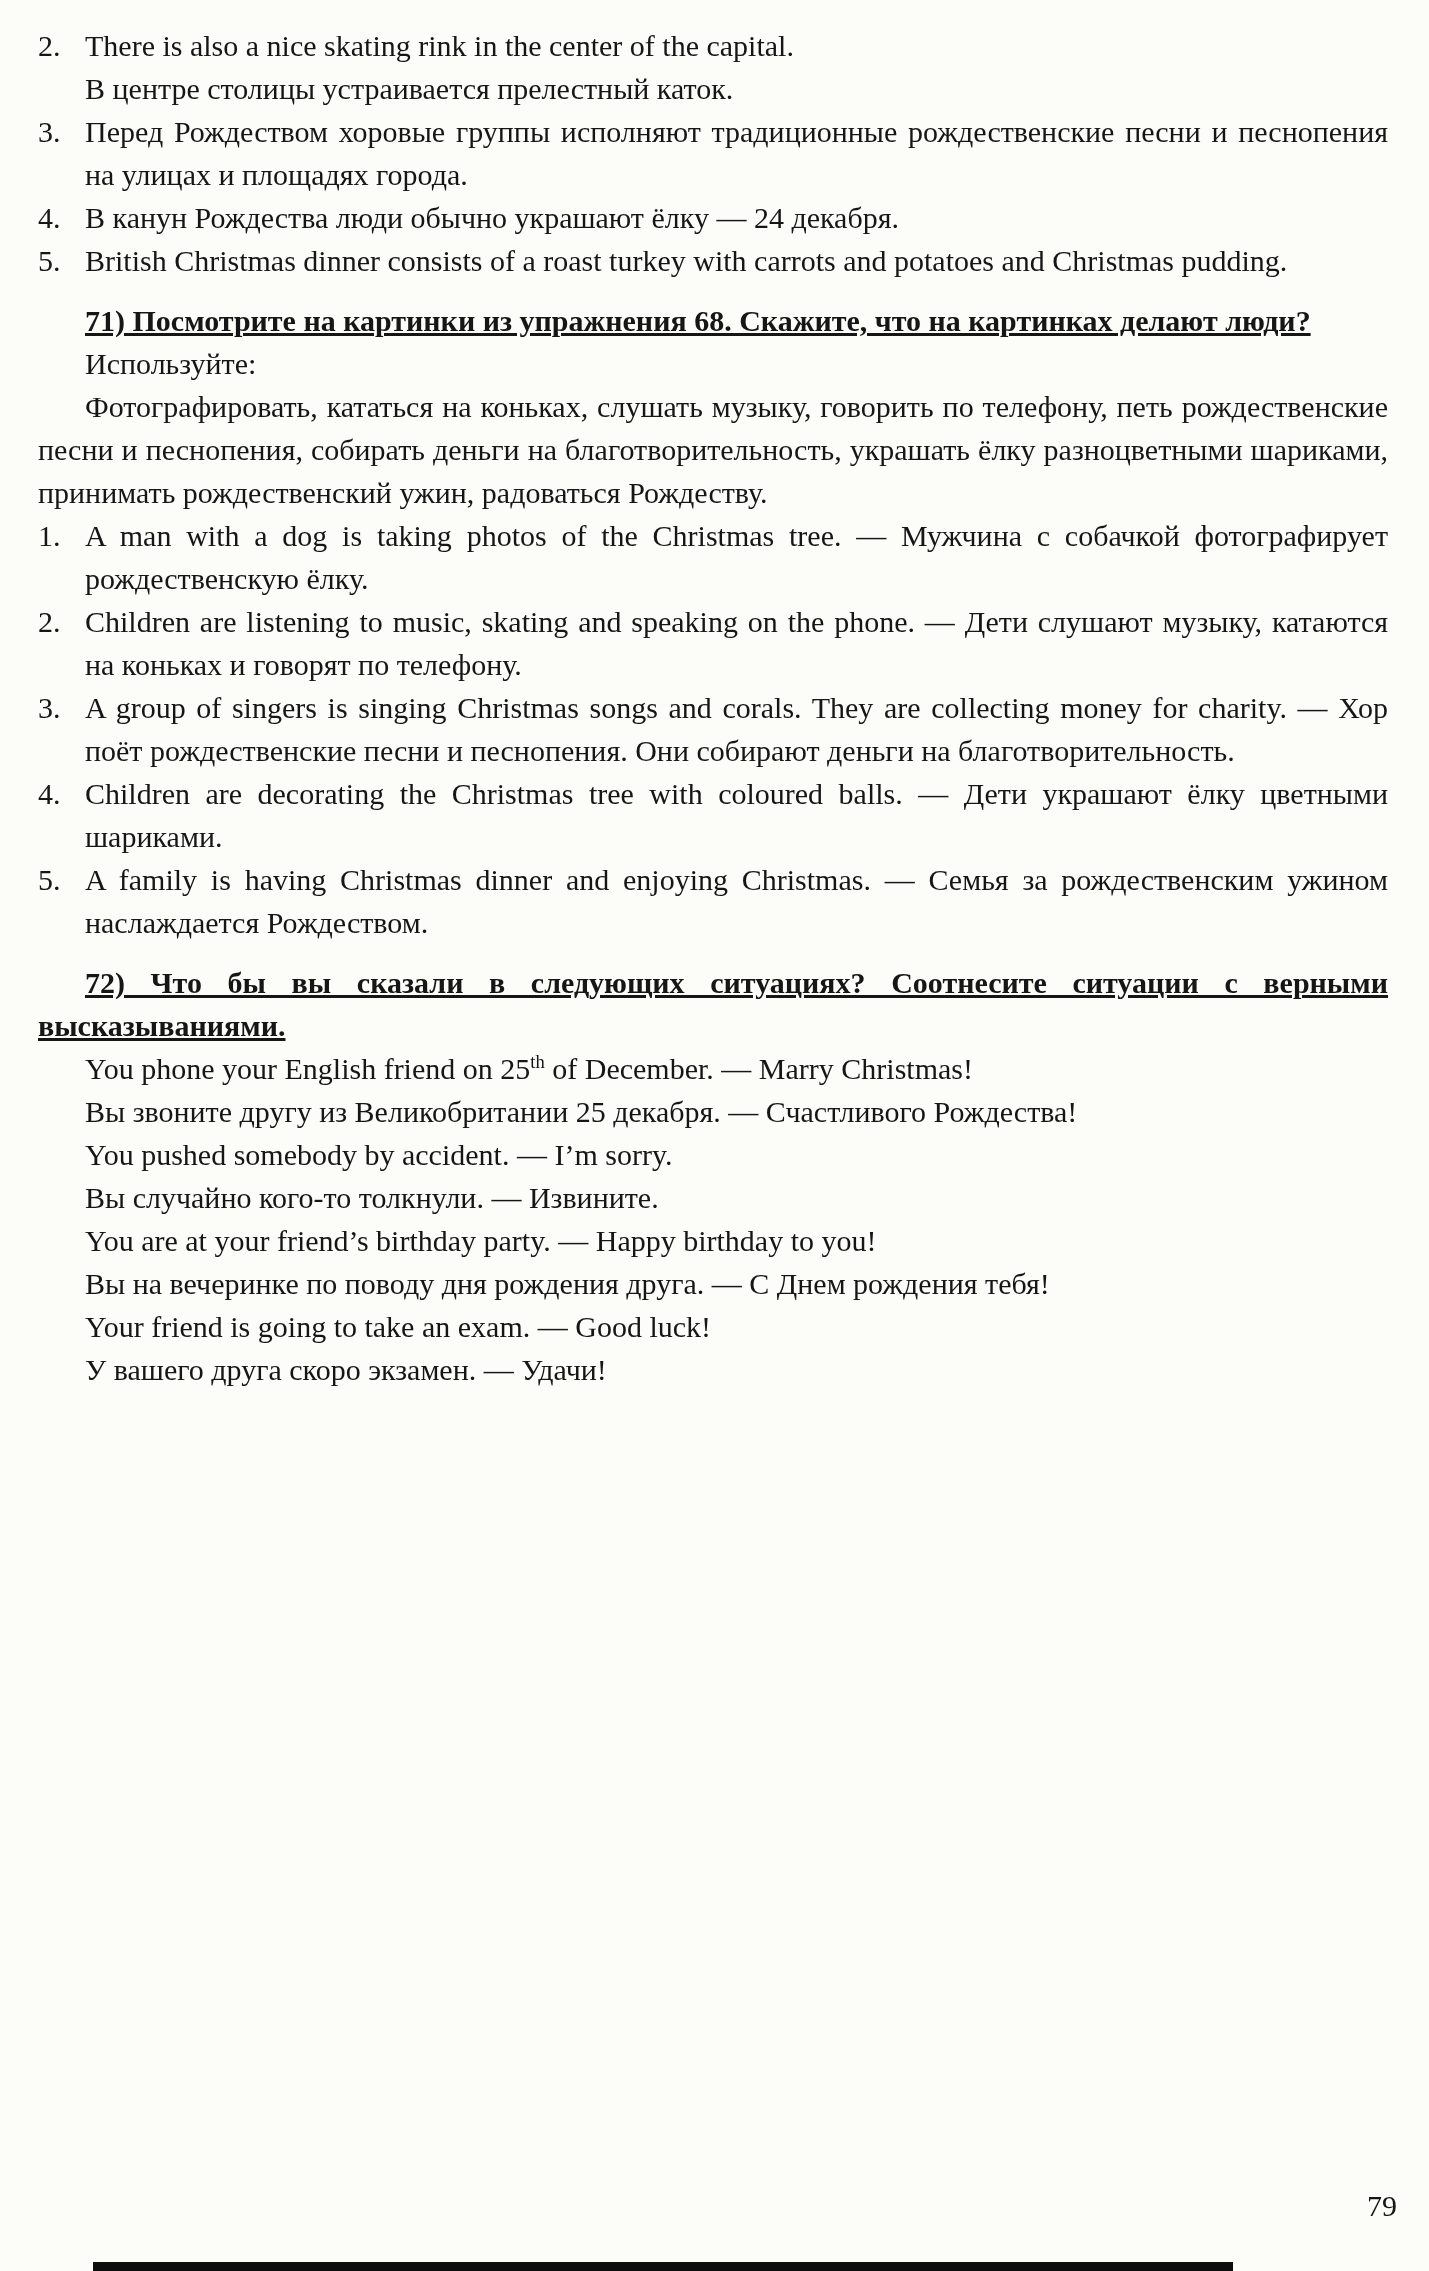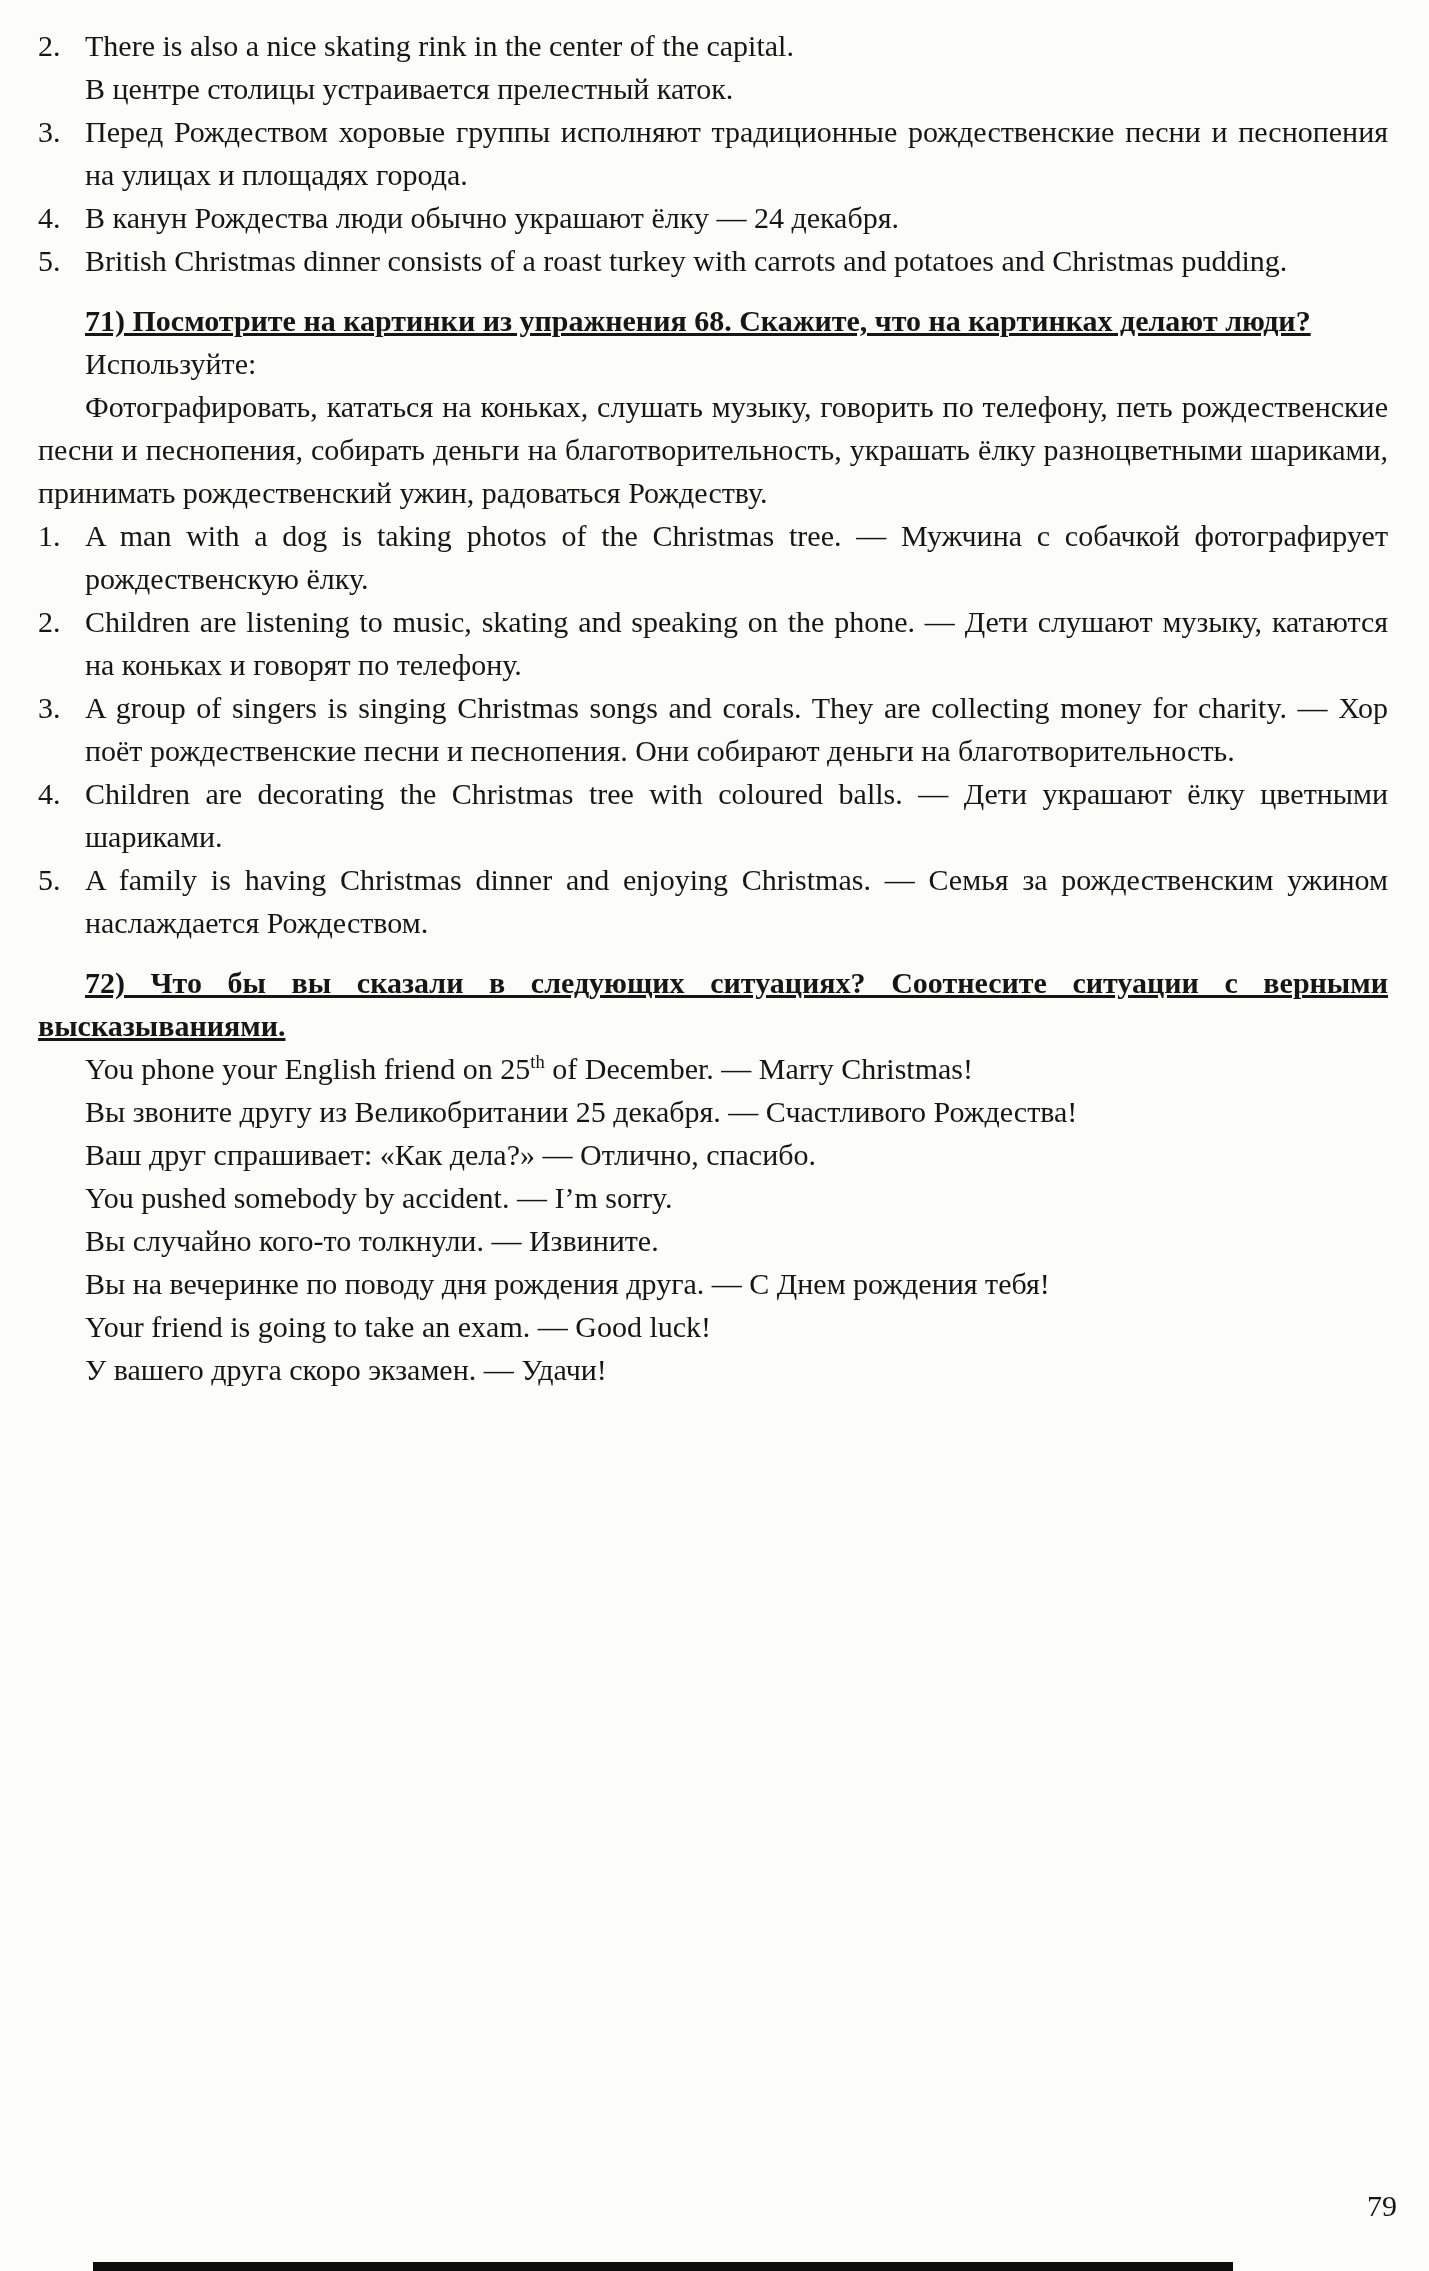--- a/index.html
+++ b/index.html
@@ -97,23 +97,23 @@
     <span class="num">5.</span>
     <div class="li-text">
       <p class="para">A family is having Christmas dinner and enjoying Christmas. — Семья за рождественским ужином наслаждается Рождеством.</p>
     </div>
   </div>
 
   <p class="heading">72) Что бы вы сказали в следующих ситуациях? Соотнесите ситуации с верными высказываниями.</p>
 
   <p class="para indent"><span>You phone your English friend on 25</span><sup>th</sup><span> of December. — Marry Christmas!</span></p>
   <p class="para indent">Вы звоните другу из Великобритании 25 декабря. — Счастливого Рождества!</p>
-  <p class="para indent">Ваш друг спрашивает: «Как дела?» — Отлично, спасибо.</p>
   <p class="para indent">You pushed somebody by accident. — I’m sorry.</p>
   <p class="para indent">Вы случайно кого-то толкнули. — Извините.</p>
+  <p class="para indent">You are at your friend’s birthday party. — Happy birthday to you!</p>
   <p class="para indent">Вы на вечеринке по поводу дня рождения друга. — С Днем рождения тебя!</p>
   <p class="para indent">Your friend is going to take an exam. — Good luck!</p>
   <p class="para indent">У вашего друга скоро экзамен. — Удачи!</p>
 
 </div>
 
 <span class="page-number">79</span>
 <div class="bottom-bar"></div>
 
 </body></html>

